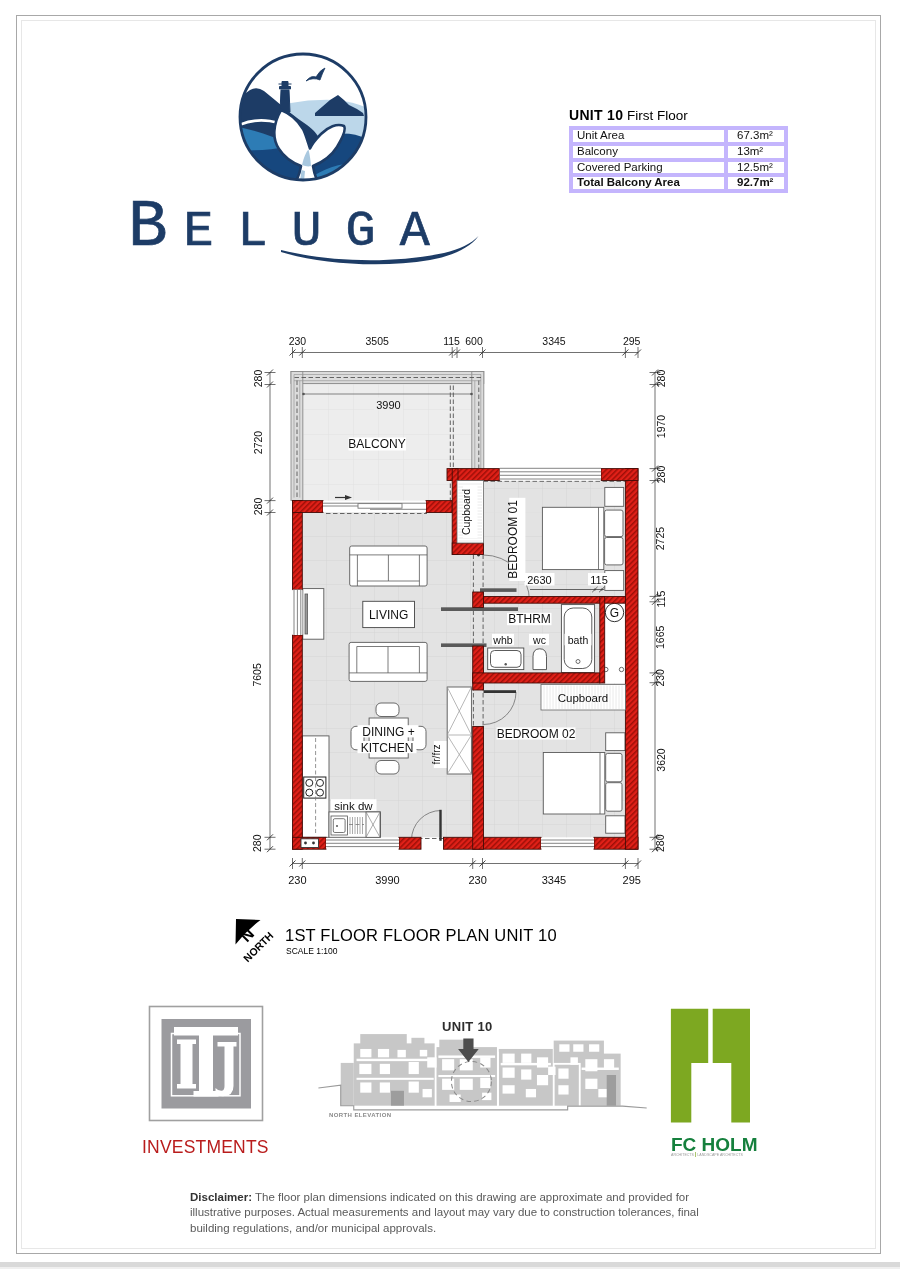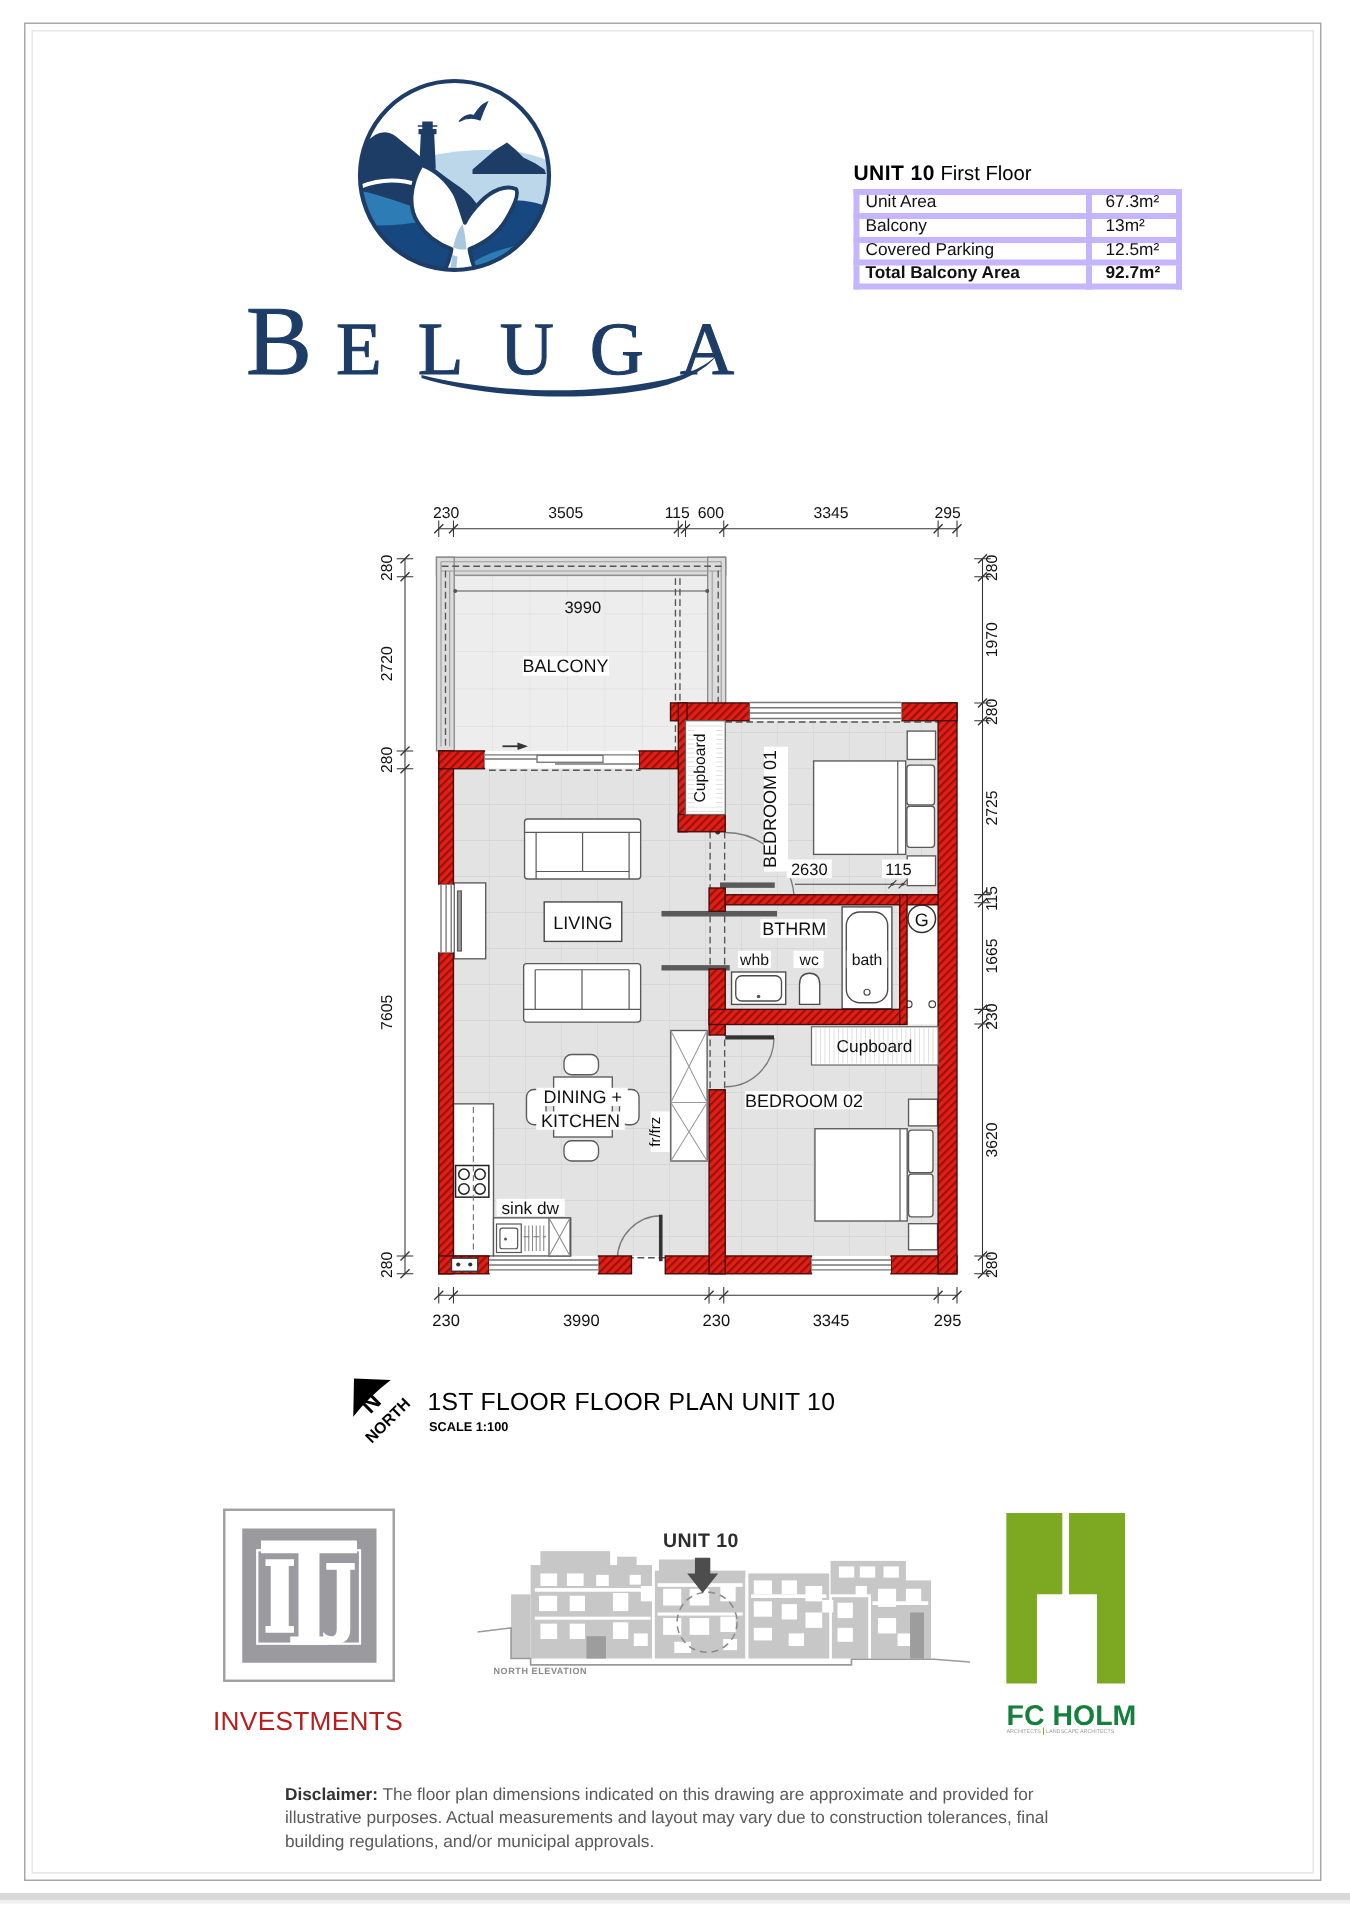--- a/index.html
+++ b/index.html
@@ -2,30 +2,30 @@
 <html><head>
 <meta charset="utf-8">
 <style>
   html,body{margin:0;padding:0;}
   body{width:900px;height:1275px;position:relative;background:#fff;font-family:"Liberation Sans",sans-serif;overflow:hidden;}
   .abs{position:absolute;}
   #pborder{left:16px;top:15px;width:863px;height:1237px;border:1px solid #a8a8a8;}
   #pborder2{left:21px;top:20px;width:853px;height:1227px;border:1px solid #e7e7e7;}
   #botband{left:0;top:1262px;width:900px;height:5px;background:#d9d9d9;}
   #botband2{left:0;top:1267px;width:900px;height:2px;background:#efefef;}
-  #beluga{left:0px;top:203px;width:620px;text-align:left;color:#1d3c66;-webkit-text-stroke:0.7px #1d3c66;font-family:Liberation Serif, serif;white-space:nowrap;margin-left:36px;}
+  #beluga{left:0px;top:203px;width:620px;text-align:left;color:#1d3c66;-webkit-text-stroke:0.7px #1d3c66;font-family:Liberation Mono, monospace;white-space:nowrap;}
   #beluga .b1{font-size:66px;line-height:50px;letter-spacing:16px;}
   #beluga .b2{font-size:50px;letter-spacing:24px;line-height:50px;}
   #utitle{left:569px;top:107px;width:240px;font-size:13.5px;color:#000000;}
   #utitle b{font-size:14px;letter-spacing:0.3px;}
   table.unit{border-collapse:collapse;position:absolute;left:569px;top:126px;width:219px;font-size:11.5px;color:#111;}
   table.unit td{border:4px solid #c4b5fd;padding:0 0 0 4px;height:11.6px;line-height:11.8px;}
   table.unit td.v{width:47px;padding-left:9px;margin-left:41px;}
   #ftitle{left:285px;top:926px;font-size:16.5px;font-weight:normal;color:#000;letter-spacing:0.2px;}
-  #fscale{left:286px;top:946px;font-size:8.5px;font-weight:bold;color:#000;}
+  #fscale{left:286px;top:946px;font-size:8.5px;font-weight:normal;color:#000;}
   #investments{left:142px;top:1137px;width:160px;font-size:17.5px;color:#b91c1c;letter-spacing:0.2px;}
   #fcholm{left:671px;top:1134px;width:140px;font-size:19px;font-weight:bold;color:#15803d;letter-spacing:0px;}
   #fcholm2{left:671px;top:1150.5px;width:110px;font-size:3.6px;color:#9a9a9a;}
   #fcholm2 .gbar{color:#7da821;font-weight:bold;font-size:5px;}
   #disc{left:190px;top:1190px;width:520px;font-size:11.5px;line-height:15.4px;color:#5a5a5a;}
   #disc b{color:#333;}
   #unit10lbl{left:442px;top:1019px;font-size:13px;font-weight:bold;color:#2d2d2d;letter-spacing:0.3px;}
   #northelev{left:329px;top:1112px;font-size:6px;font-weight:bold;color:#8a8a8a;letter-spacing:0.4px;}
 </style>
 </head>

